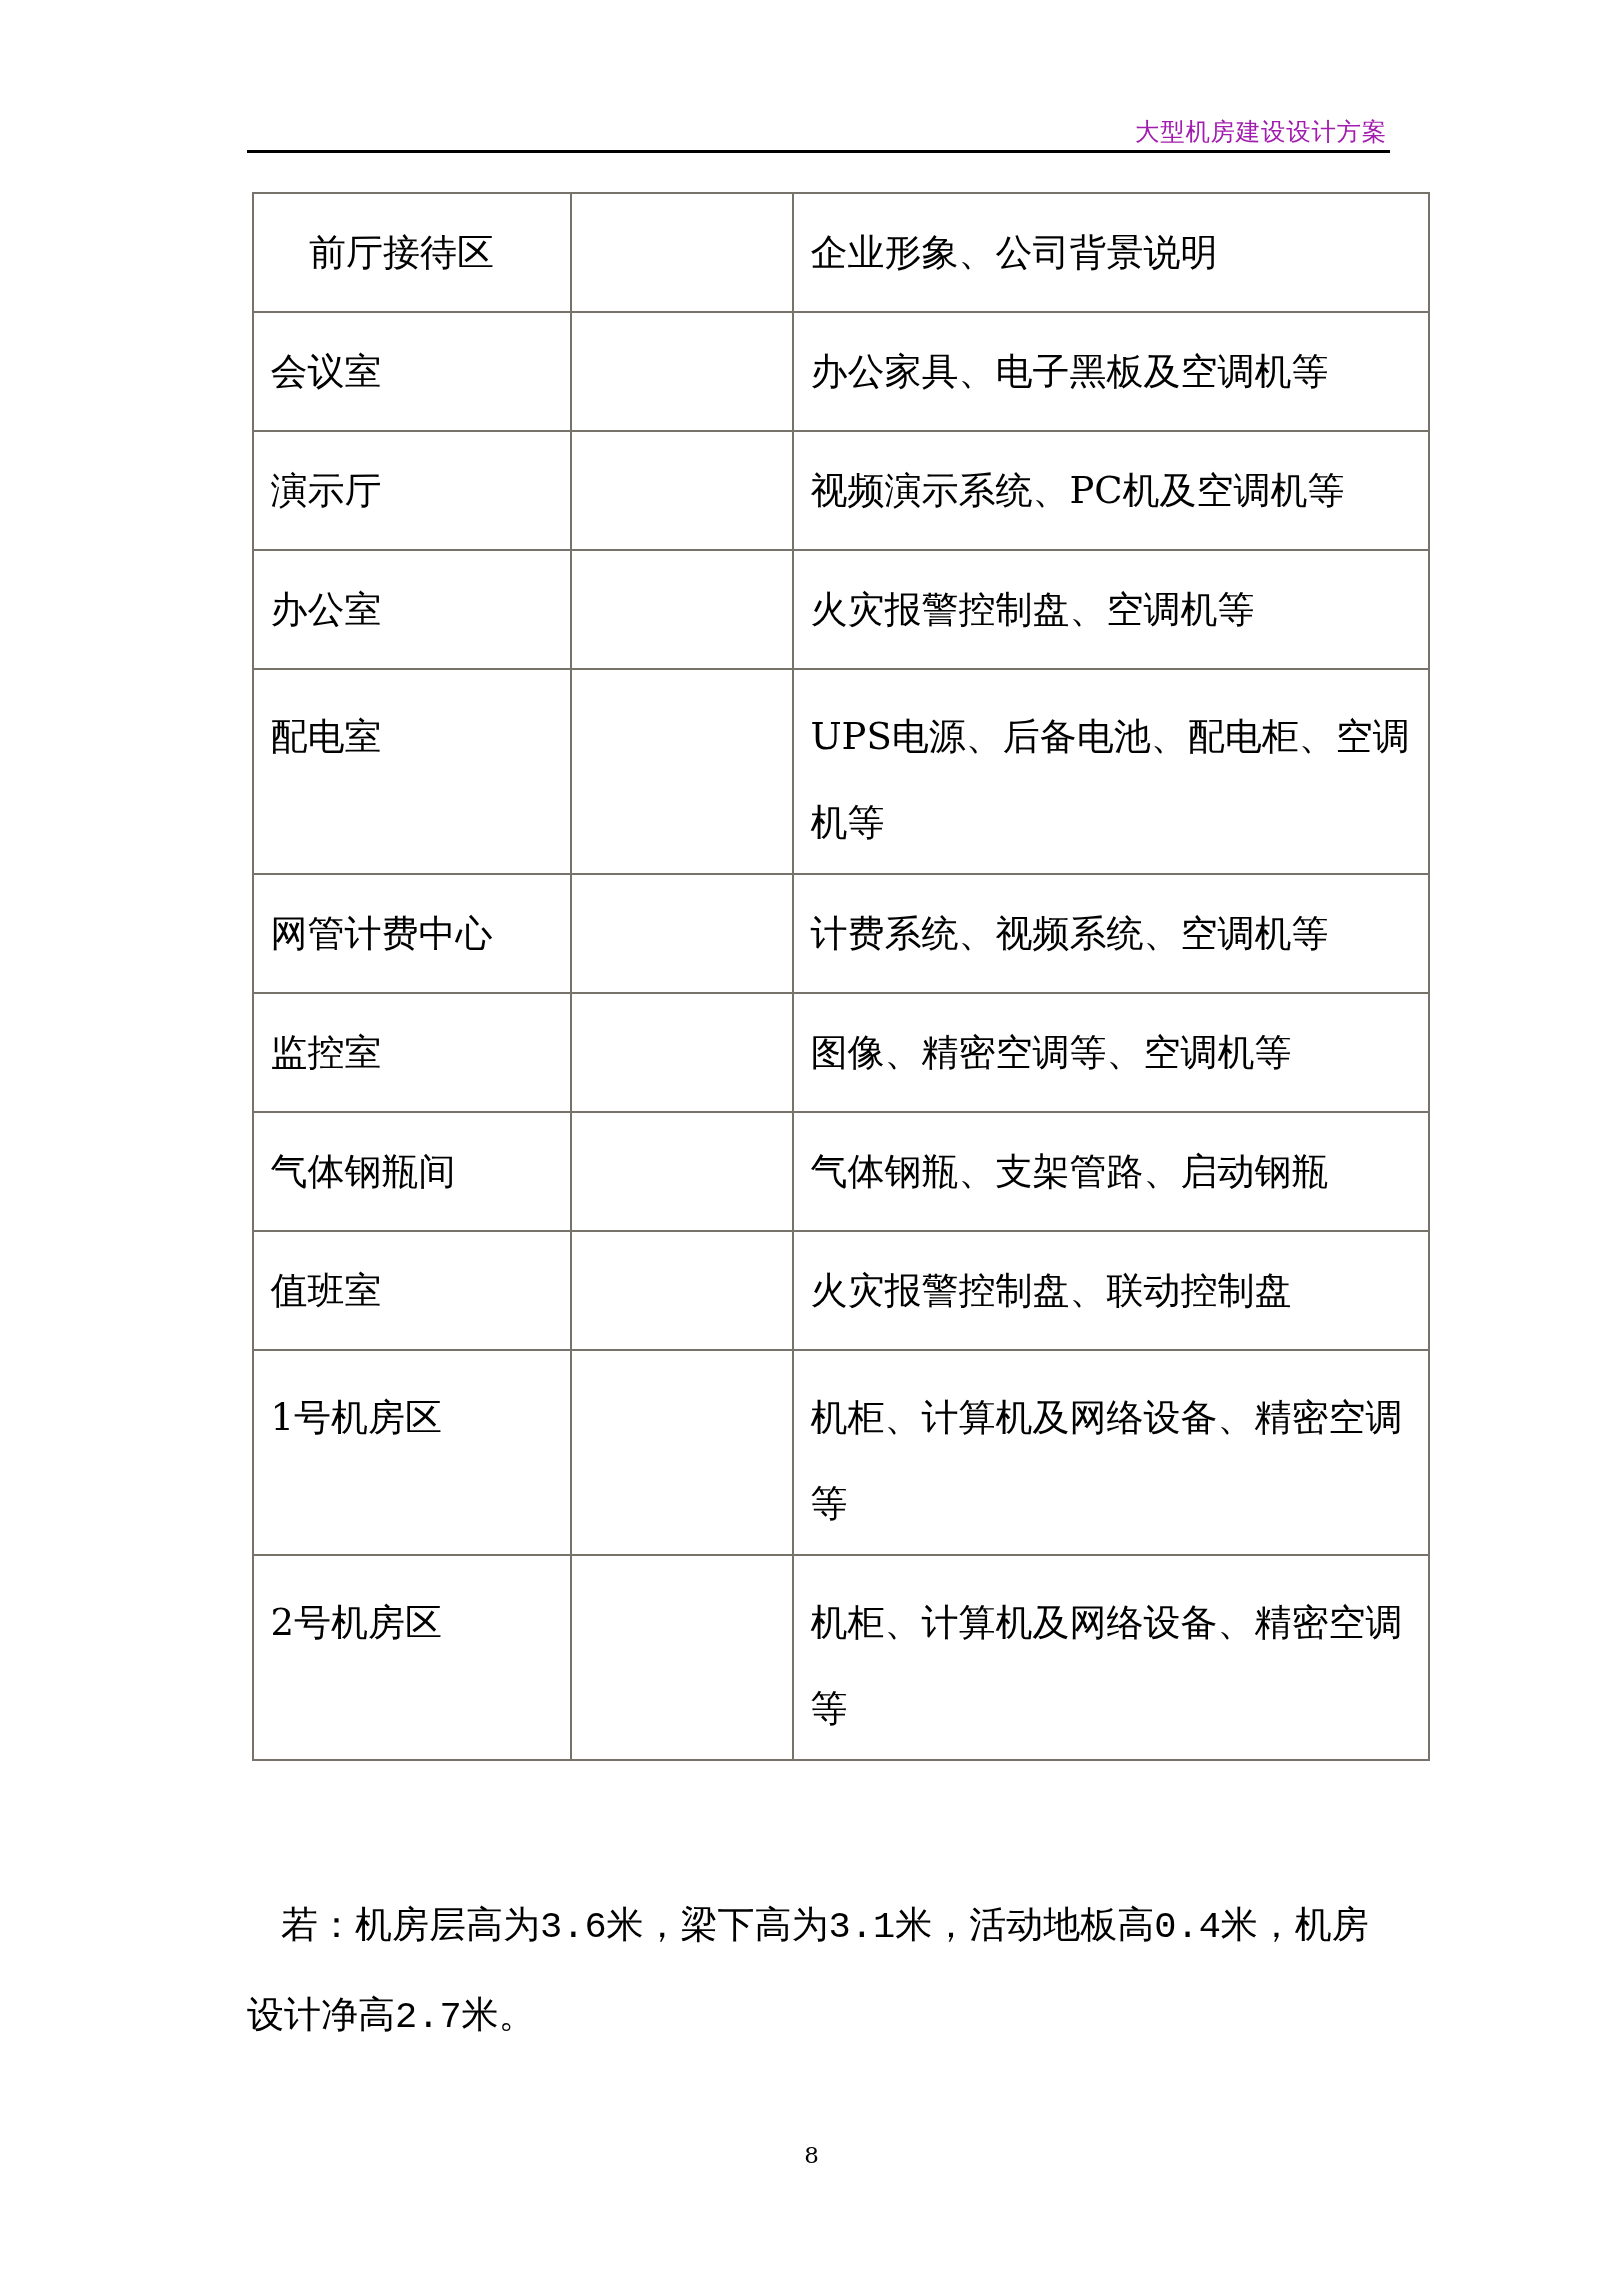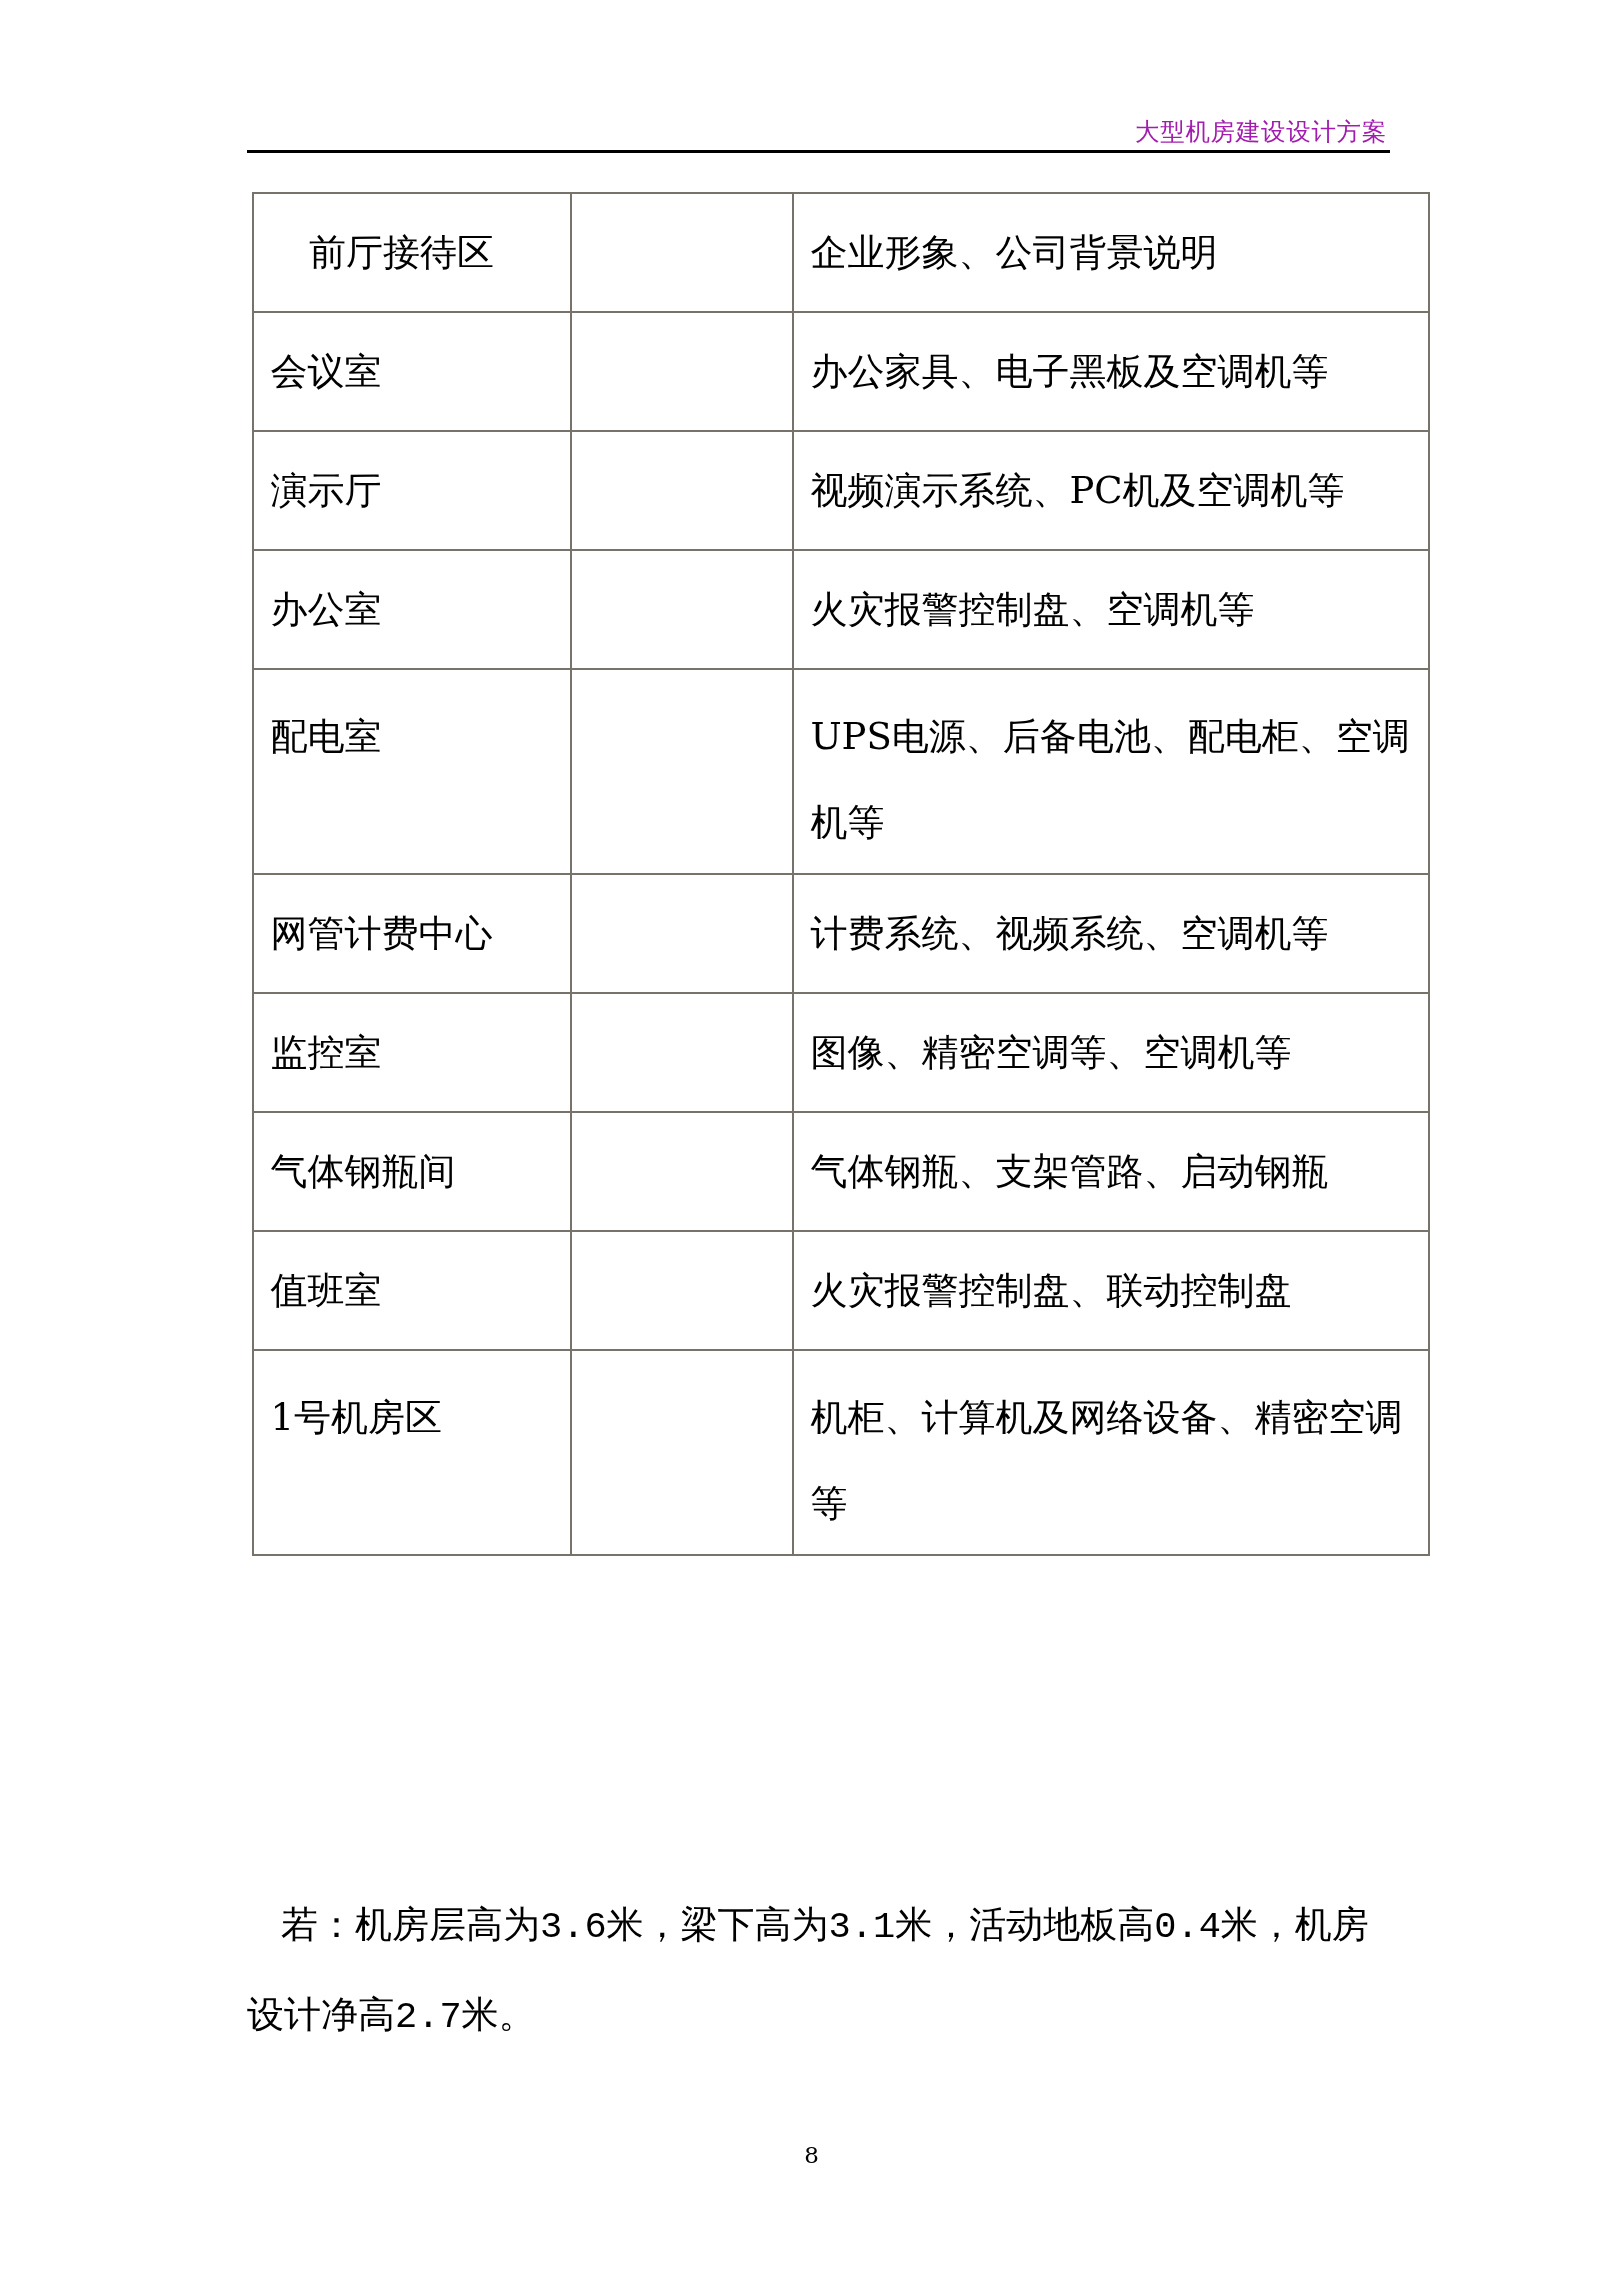--- a/index.html
+++ b/index.html
@@ -72,19 +72,24 @@
   <tr class="short">
     <td>值班室</td>
     <td></td>
     <td>火灾报警控制盘、联动控制盘</td>
   </tr>
   <tr class="tall">
     <td>1号机房区</td>
     <td></td>
     <td>机柜、计算机及网络设备、精密空调等</td>
   </tr>
+  <tr class="tall">
+    <td>2号机房区</td>
+    <td></td>
+    <td>机柜、计算机及网络设备、精密空调等</td>
+  </tr>
 </tbody>
   </table>
 
 <div class="para p1">若：机房层高为3.6米，梁下高为3.1米，活动地板高0.4米，机房设计净高2.7米。</div>
 
 <div class="page-num">8</div>
 
 
 </body></html>

